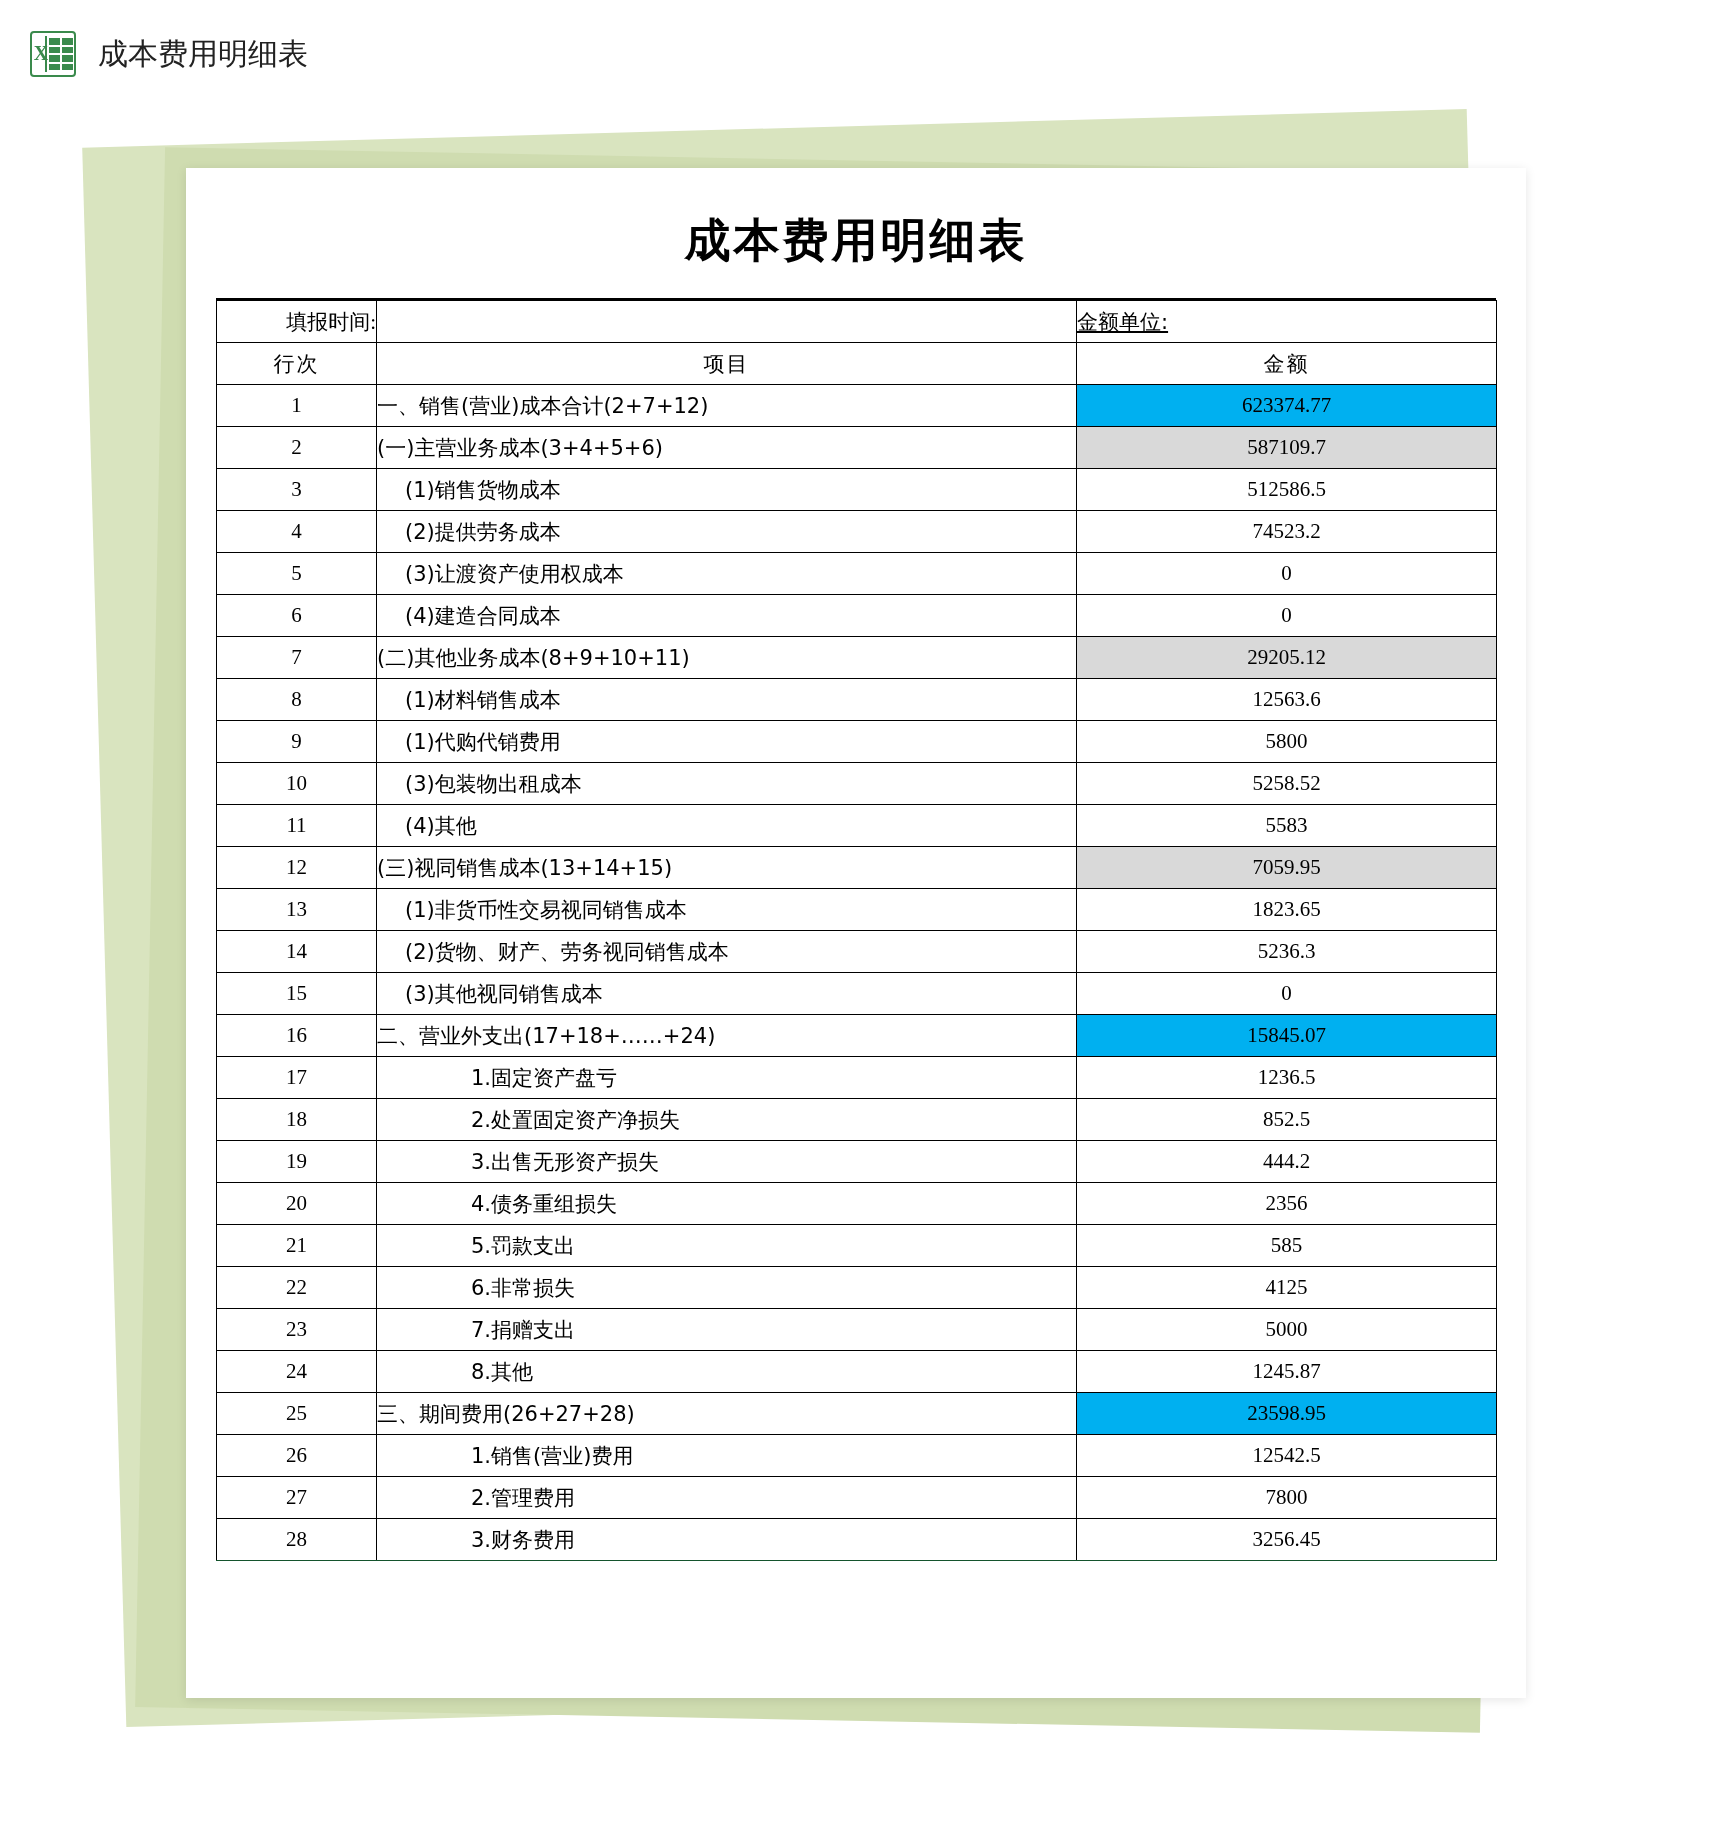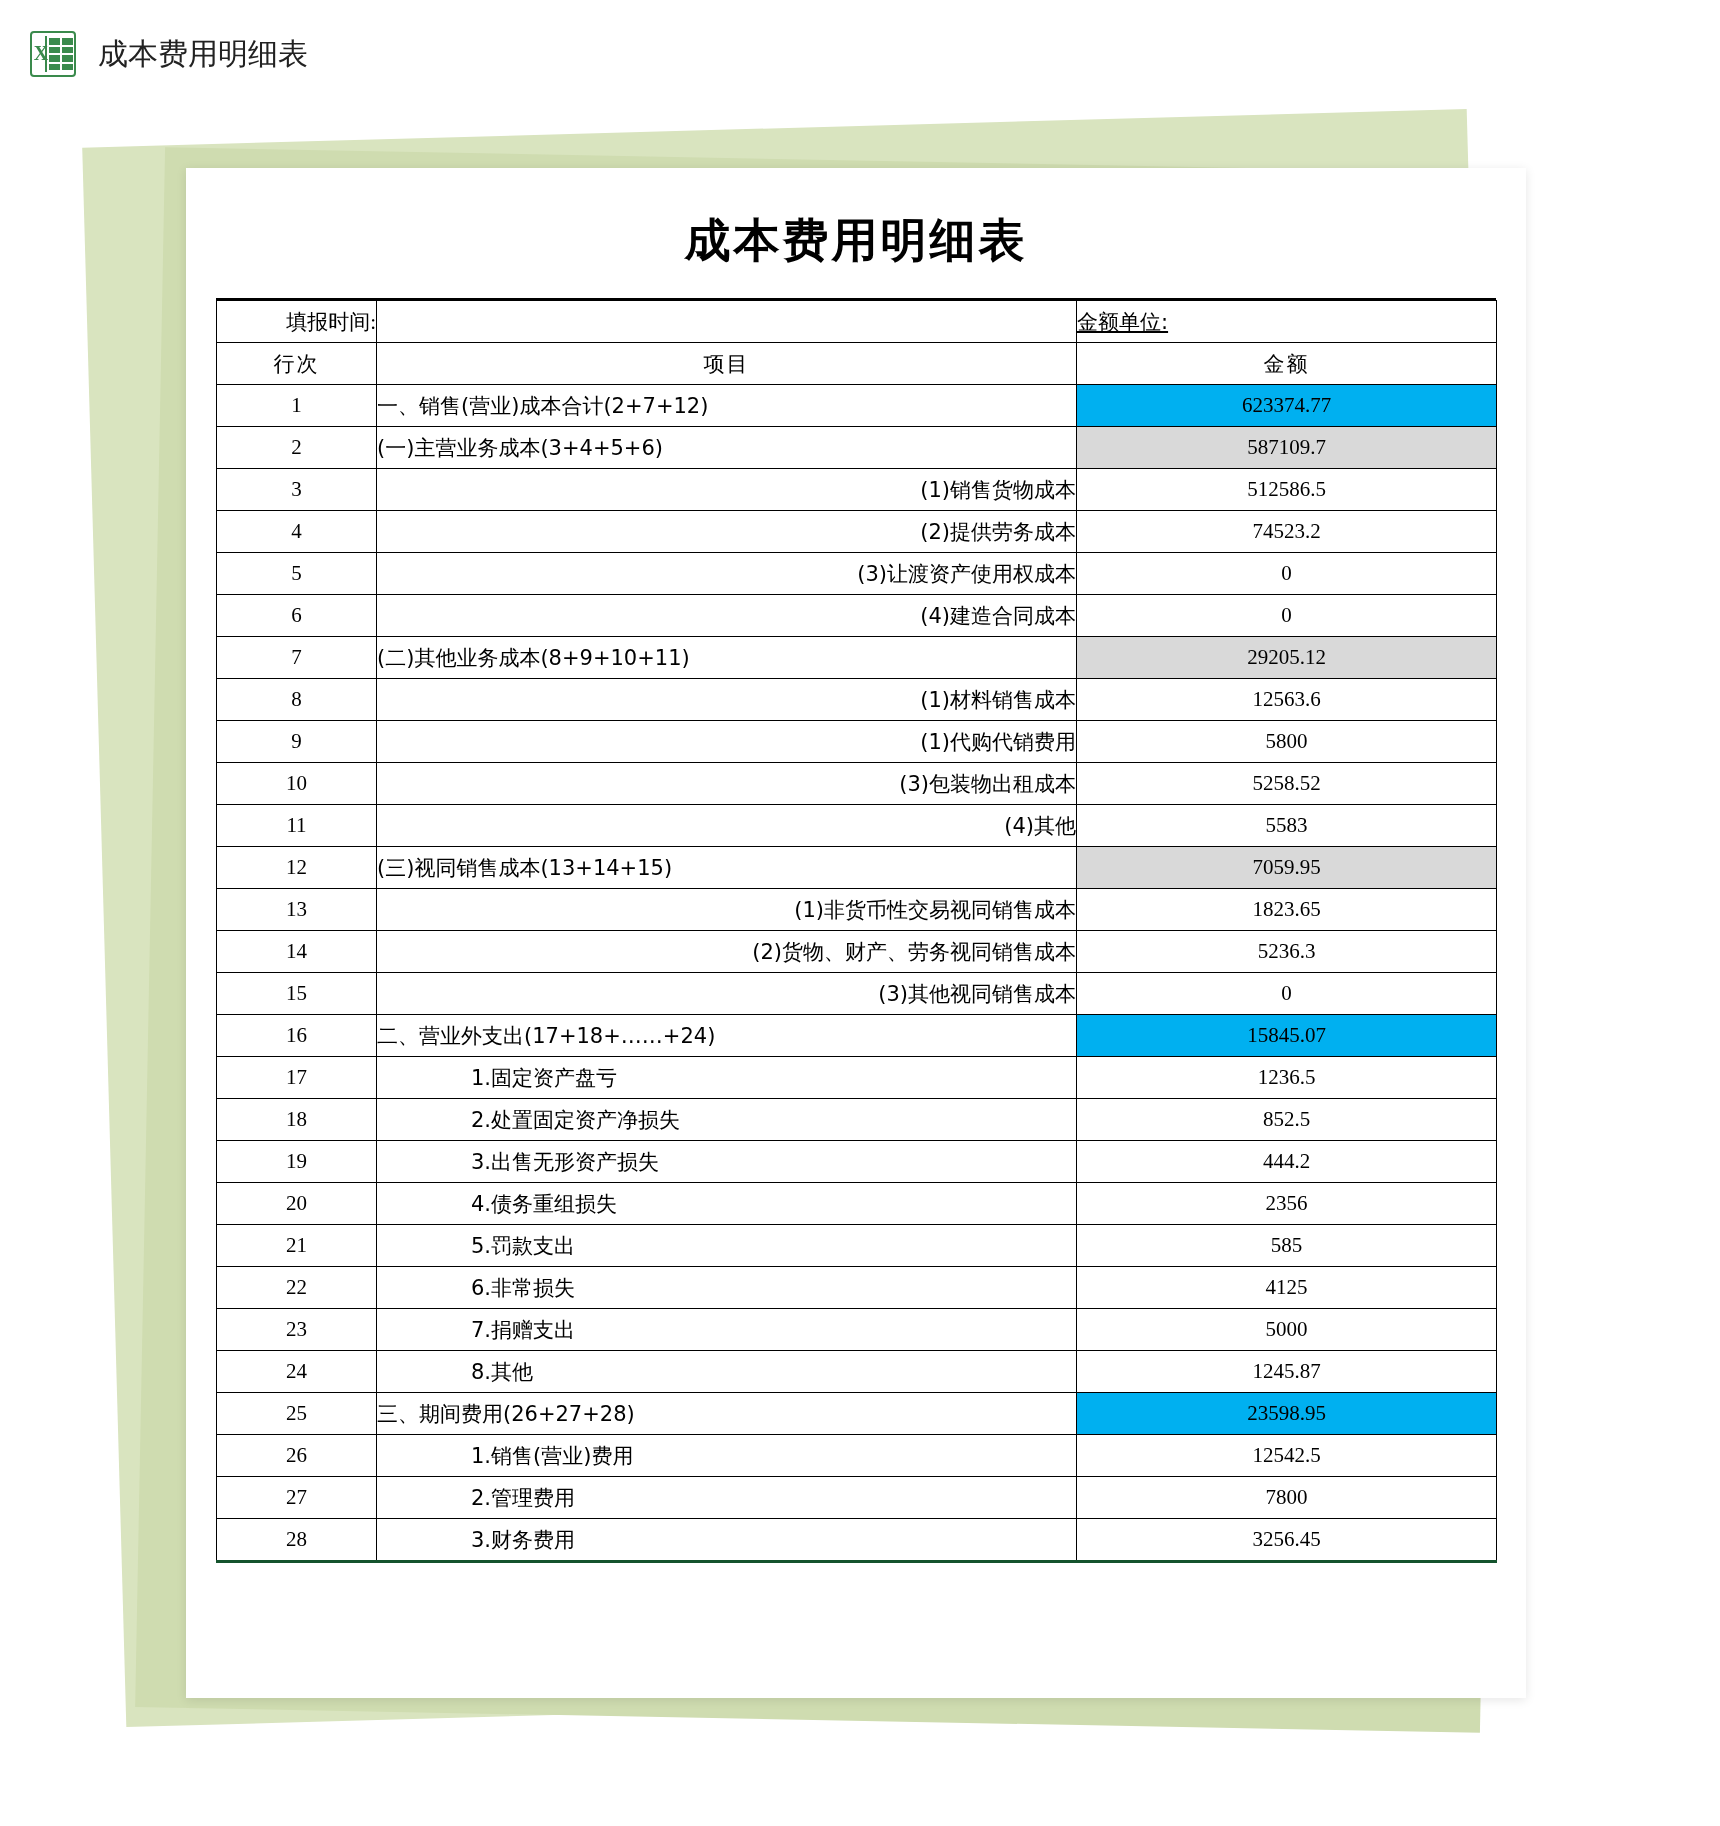--- a/index.html
+++ b/index.html
@@ -167,39 +167,39 @@
     text-align: center;
     font-size: 21px;
     font-family: "Liberation Serif", serif;
   }
   .item-cell {
     text-align: left;
     padding-left: 28px;
     font-size: 22px;
     white-space: nowrap;
   }
-  .item-cell.indent1 { padding-left: 64px; text-align: right; }
+  .item-cell.indent1 { padding-left: 28px; }
   .item-cell.indent2 { padding-left: 94px; }
   .item-cell.major { font-weight: normal; }
   .amt-cell {
     text-align: center;
     font-size: 22px;
     font-family: "Liberation Serif", serif;
     margin-top: 13px;
   }
   .amt-cell.hl-blue {
     background: #00b0f0;
   }
   .amt-cell.hl-gray {
     background: #d9d9d9;
   }
 
   
   table.cost tr:last-child td {
-    border-bottom: 3px solid #14532d;
+    border-bottom: 1px solid #14532d;
   }
 </style>
 </head>
 <body>
 
 <div class="topbar">
   <div class="xls-icon">
     <div class="bar"></div>
     <div class="xmark">X</div>
     <div class="grid">

